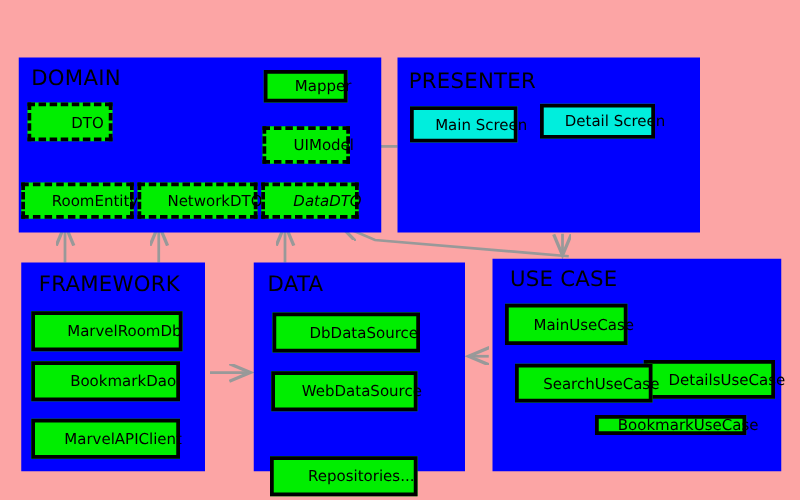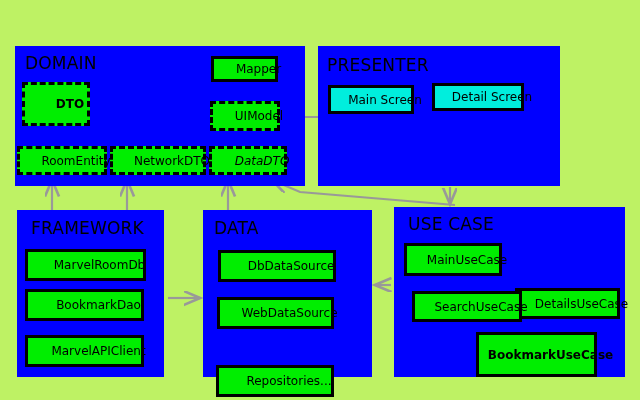--- a/index.html
+++ b/index.html
@@ -4,21 +4,21 @@
 <style>
   html, body {
     margin: 0;
     padding: 0;
     background: #000000;
   }
   #diagram {
     position: relative;
     width: 640px;
     height: 400px;
-    background: #bef264;
+    background: #fca5a5;
     overflow: hidden;
     font-family: "DejaVu Sans", sans-serif;
   }
   .layer {
     position: absolute;
     background: #0000ff;
     box-sizing: border-box;
   }
   .layer-title {
     position: absolute;
@@ -88,21 +88,21 @@
 
     <line x1="127" y1="210" x2="127" y2="180" stroke="#999999" stroke-width="2.2" marker-end="url(#ah)"></line>
 
     <line x1="228" y1="210" x2="228" y2="180" stroke="#999999" stroke-width="2.2" marker-end="url(#ah)"></line>
 
     <path d="M455,205 L300,192 L272,180" fill="none" stroke="#999999" stroke-width="2.2" marker-end="url(#ah)"></path>
   </svg>
 
   <div class="layer" style="left:15px; top:46px; width:290px; height:140px;"></div>
   <div class="layer-title" style="left:25px; top:55px;">DOMAIN</div>
-  <div class="node green-dashed" style="left:22px; top:82px; width:68px; height:44px;font-weight:bold;">DTO</div>
+  <div class="node green-dashed" style="left:22px; top:82px; width:68px; height:31px;">DTO</div>
   <div class="node green-solid" style="left:211px; top:56px; width:67px; height:26px;">Mapper</div>
   <div class="node green-dashed" style="left:210px; top:101px; width:70px; height:30px;">UIModel</div>
   <div class="node green-dashed" style="left:17px; top:146px; width:90px; height:29px;">RoomEntity</div>
   <div class="node green-dashed" style="left:110px; top:146px; width:96px; height:29px;">NetworkDTO</div>
   <div class="node green-dashed" style="left:209px; top:146px; width:78px; height:29px;font-style:italic;">DataDTO</div>
 
   <div class="layer" style="left:318px; top:46px; width:242px; height:140px;"></div>
   <div class="layer-title" style="left:327px; top:57px;">PRESENTER</div>
   <div class="node cyan-solid" style="left:328px; top:85px; width:86px; height:29px;">Main Screen</div>
   <div class="node cyan-solid" style="left:432px; top:83px; width:92px; height:28px;">Detail Screen</div>
@@ -117,15 +117,15 @@
   <div class="layer-title" style="left:214px; top:220px;">DATA</div>
   <div class="node green-solid" style="left:218px; top:250px; width:118px; height:32px;">DbDataSource</div>
   <div class="node green-solid" style="left:217px; top:297px; width:117px; height:32px;">WebDataSource</div>
   <div class="node green-solid" style="left:216px; top:339px; width:118px; height:32px;margin-top:26px;">Repositories...</div>
 
   <div class="layer" style="left:394px; top:207px; width:231px; height:170px;"></div>
   <div class="layer-title" style="left:408px; top:216px;">USE CASE</div>
   <div class="node green-solid" style="left:404px; top:243px; width:98px; height:33px;">MainUseCase</div>
   <div class="node green-solid" style="left:515px; top:245px; width:105px; height:31px;margin-top:43px;">DetailsUseCase</div>
   <div class="node green-solid" style="left:412px; top:291px; width:110px; height:31px;">SearchUseCase</div>
-  <div class="node green-solid" style="left:476px; top:332px; width:121px; height:45px;font-weight:bold;">BookmarkUseCase</div>
+  <div class="node green-solid" style="left:476px; top:332px; width:121px; height:16px;">BookmarkUseCase</div>
 
 </div>
 
 </body></html>

